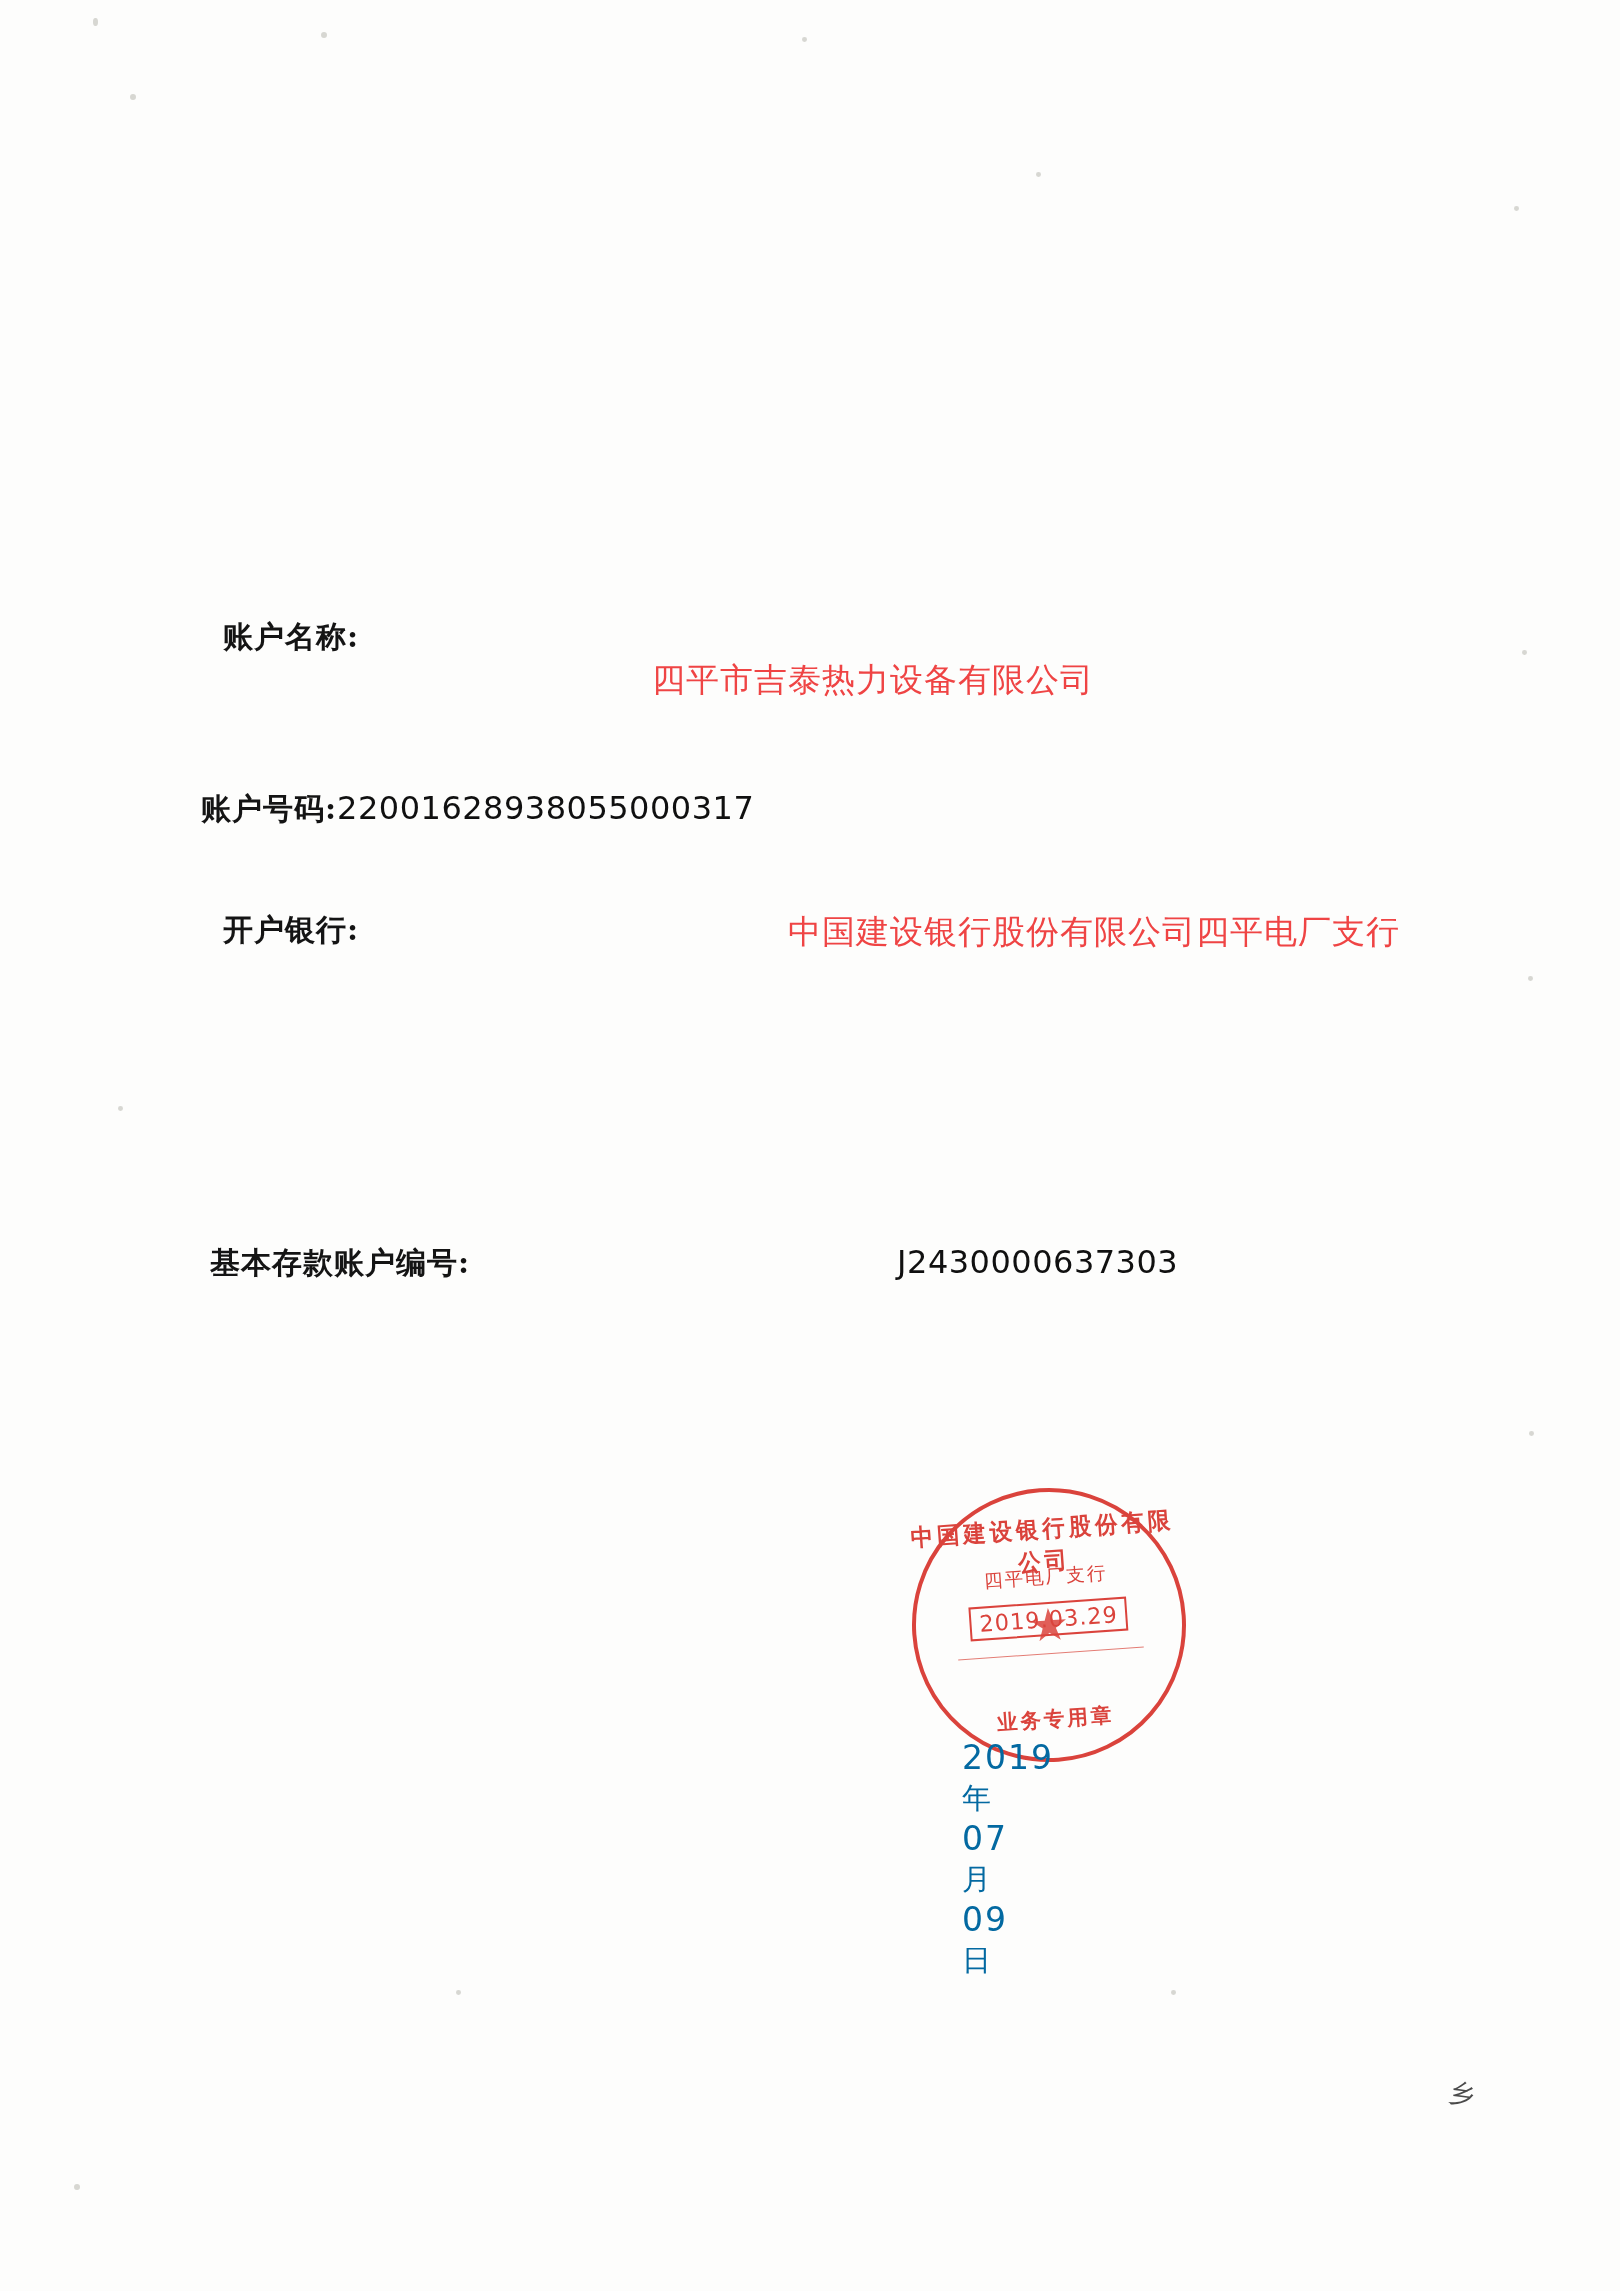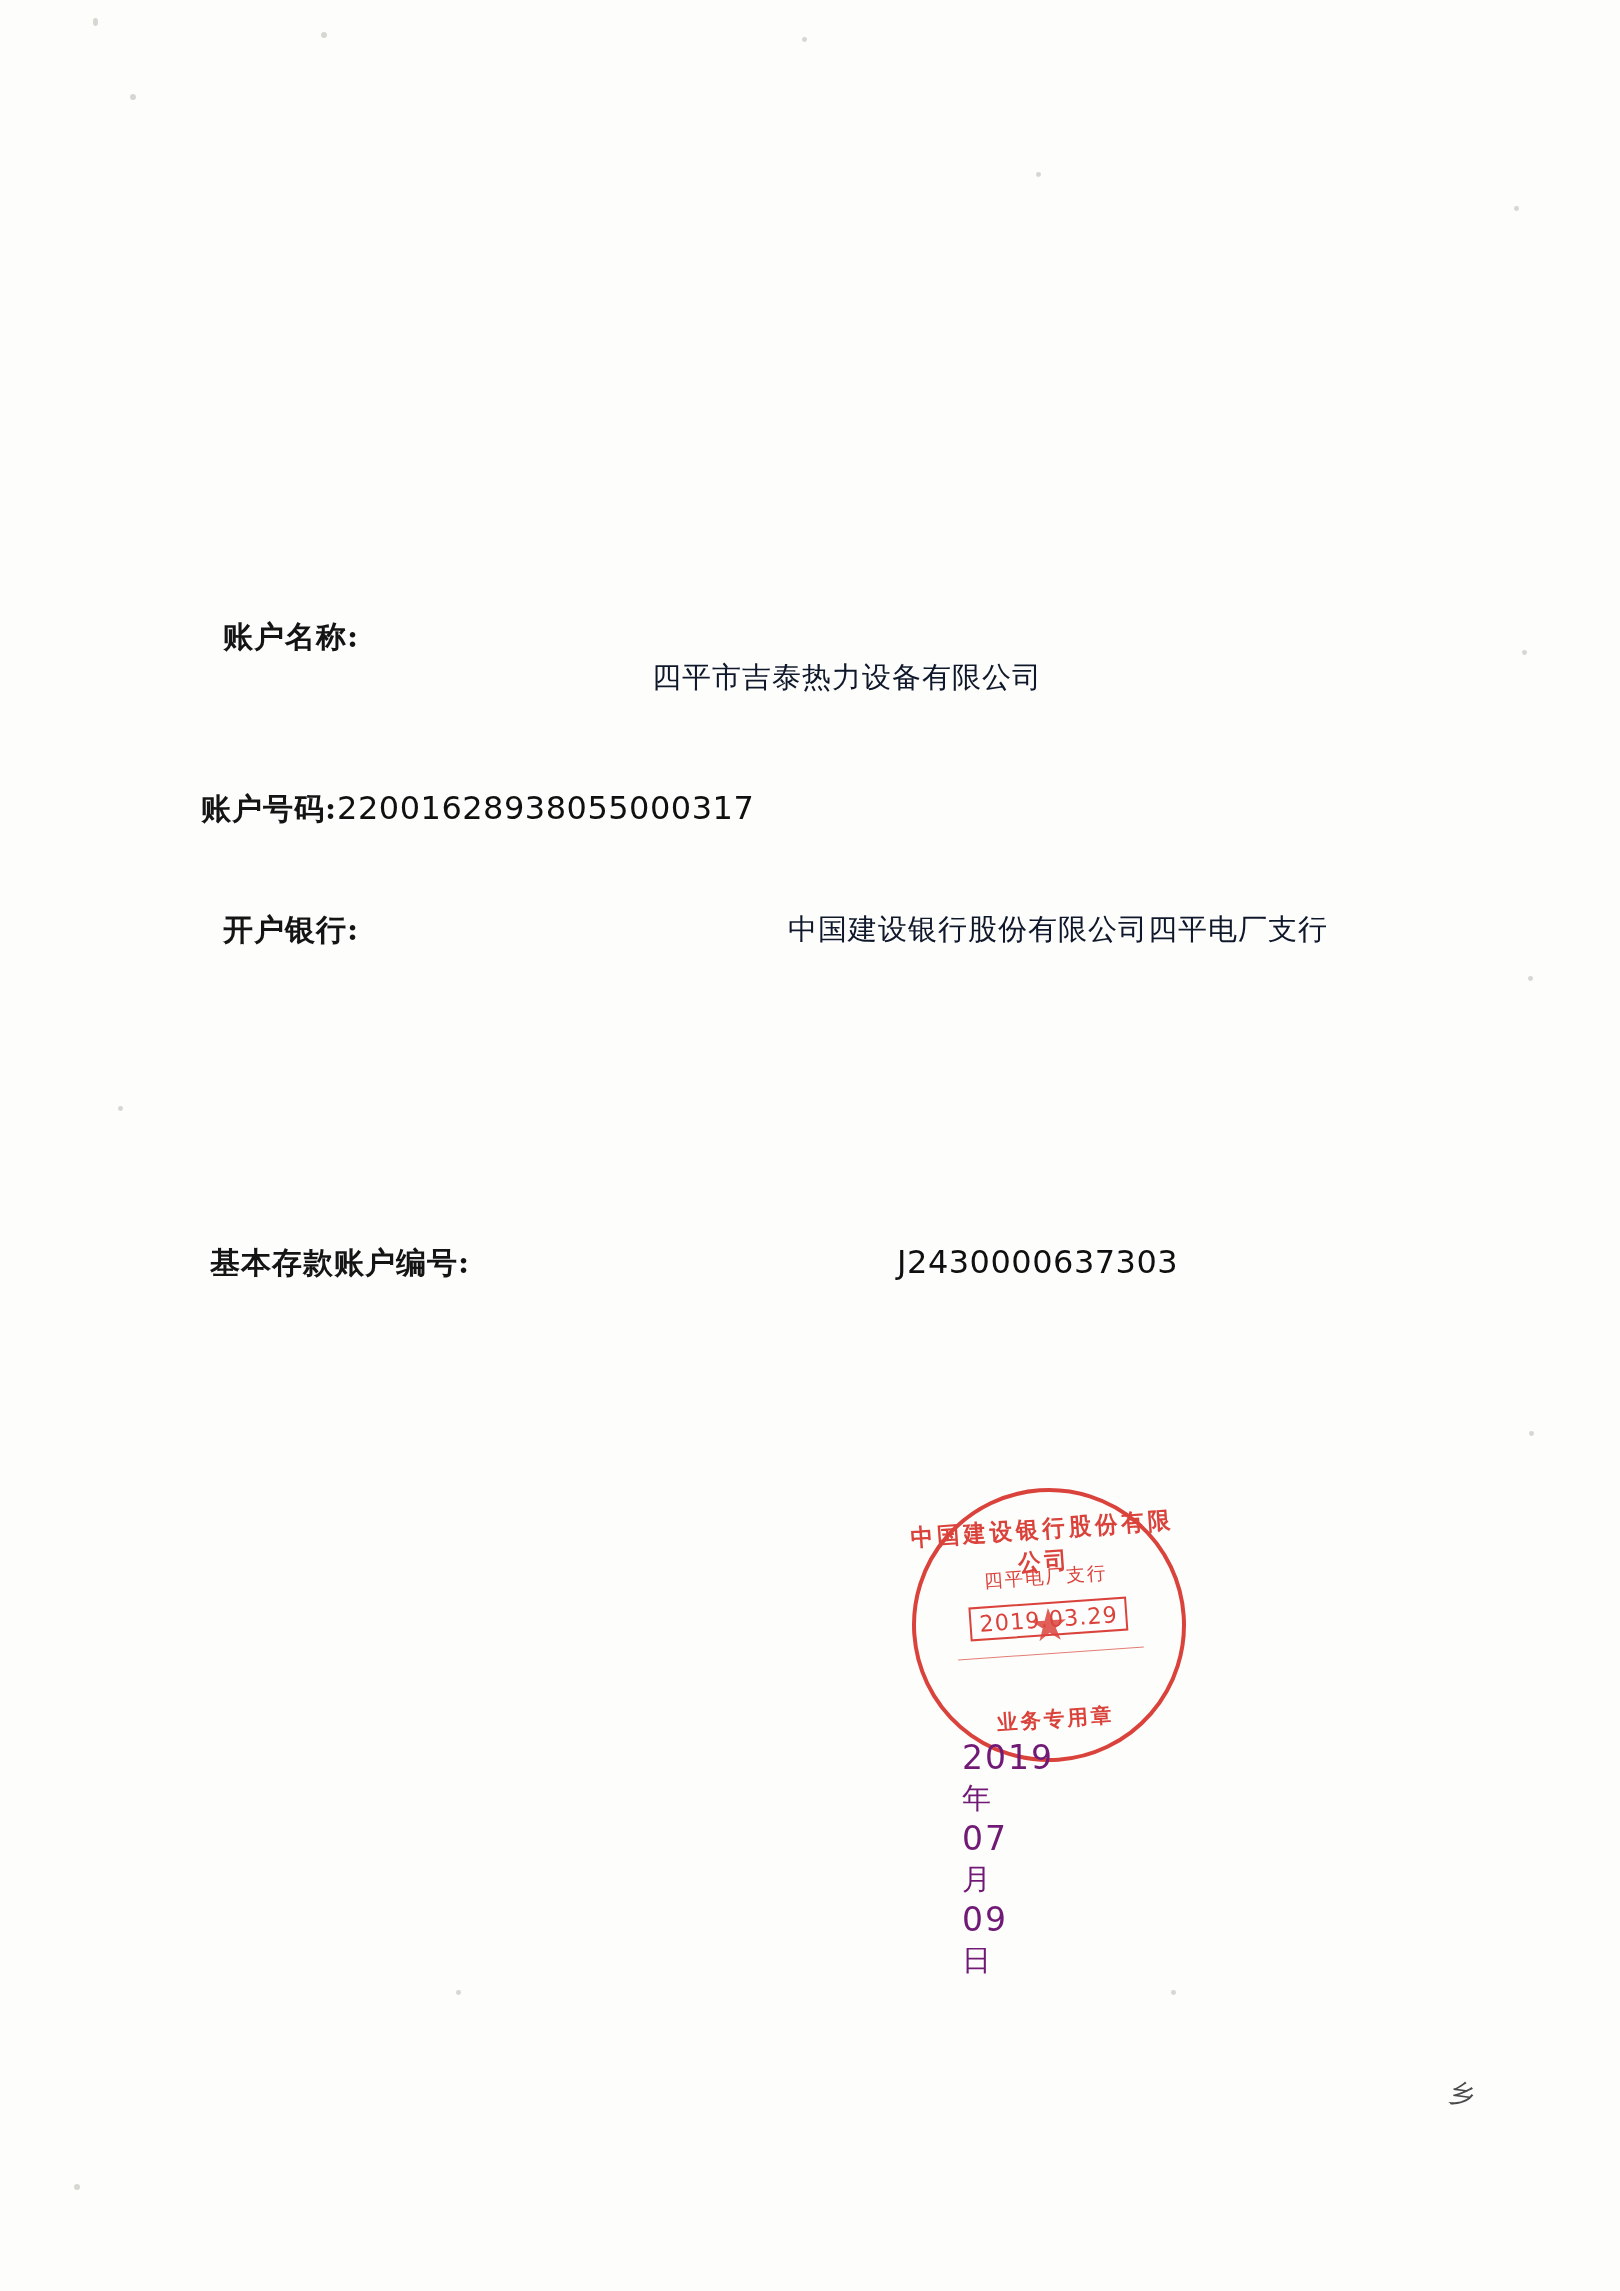--- a/index.html
+++ b/index.html
@@ -44,22 +44,22 @@
   .field-label {
     font-family: "DejaVu Serif", serif;
     font-size: 30px;
     font-weight: bold;
     color: #141414;
     letter-spacing: 1px;
     white-space: pre;
   }
   .field-value {
     font-family: Liberation Serif, serif;
-    font-size: 29px;
-    color: #0f172a;
+    font-size: 33px;
+    color: #ef4444;
     letter-spacing: 1px;
     white-space: pre;
   }
   .value-num {
     font-family: "DejaVu Sans", sans-serif;
     font-size: 32px;
     letter-spacing: 0.5px;
     color: #101010;
   }
 
@@ -87,21 +87,21 @@
   #f-basicno   { left: 210px; top: 1243px; justify-content: center; }
   #f-basicno .value-num     { margin-left: 427px; }
 
   
   #date-line {
     position: absolute;
     left: 912px;
     top: 1699px;
     font-family: "DejaVu Sans", sans-serif;
     font-size: 33px;
-    color: #701a75;
+    color: #0369a1;
     letter-spacing: 2px;
     white-space: pre;
   }
   #date-line .cn {
     font-family: "DejaVu Serif", serif;
     font-size: 29px;
   }
 
   
   #stamp {

